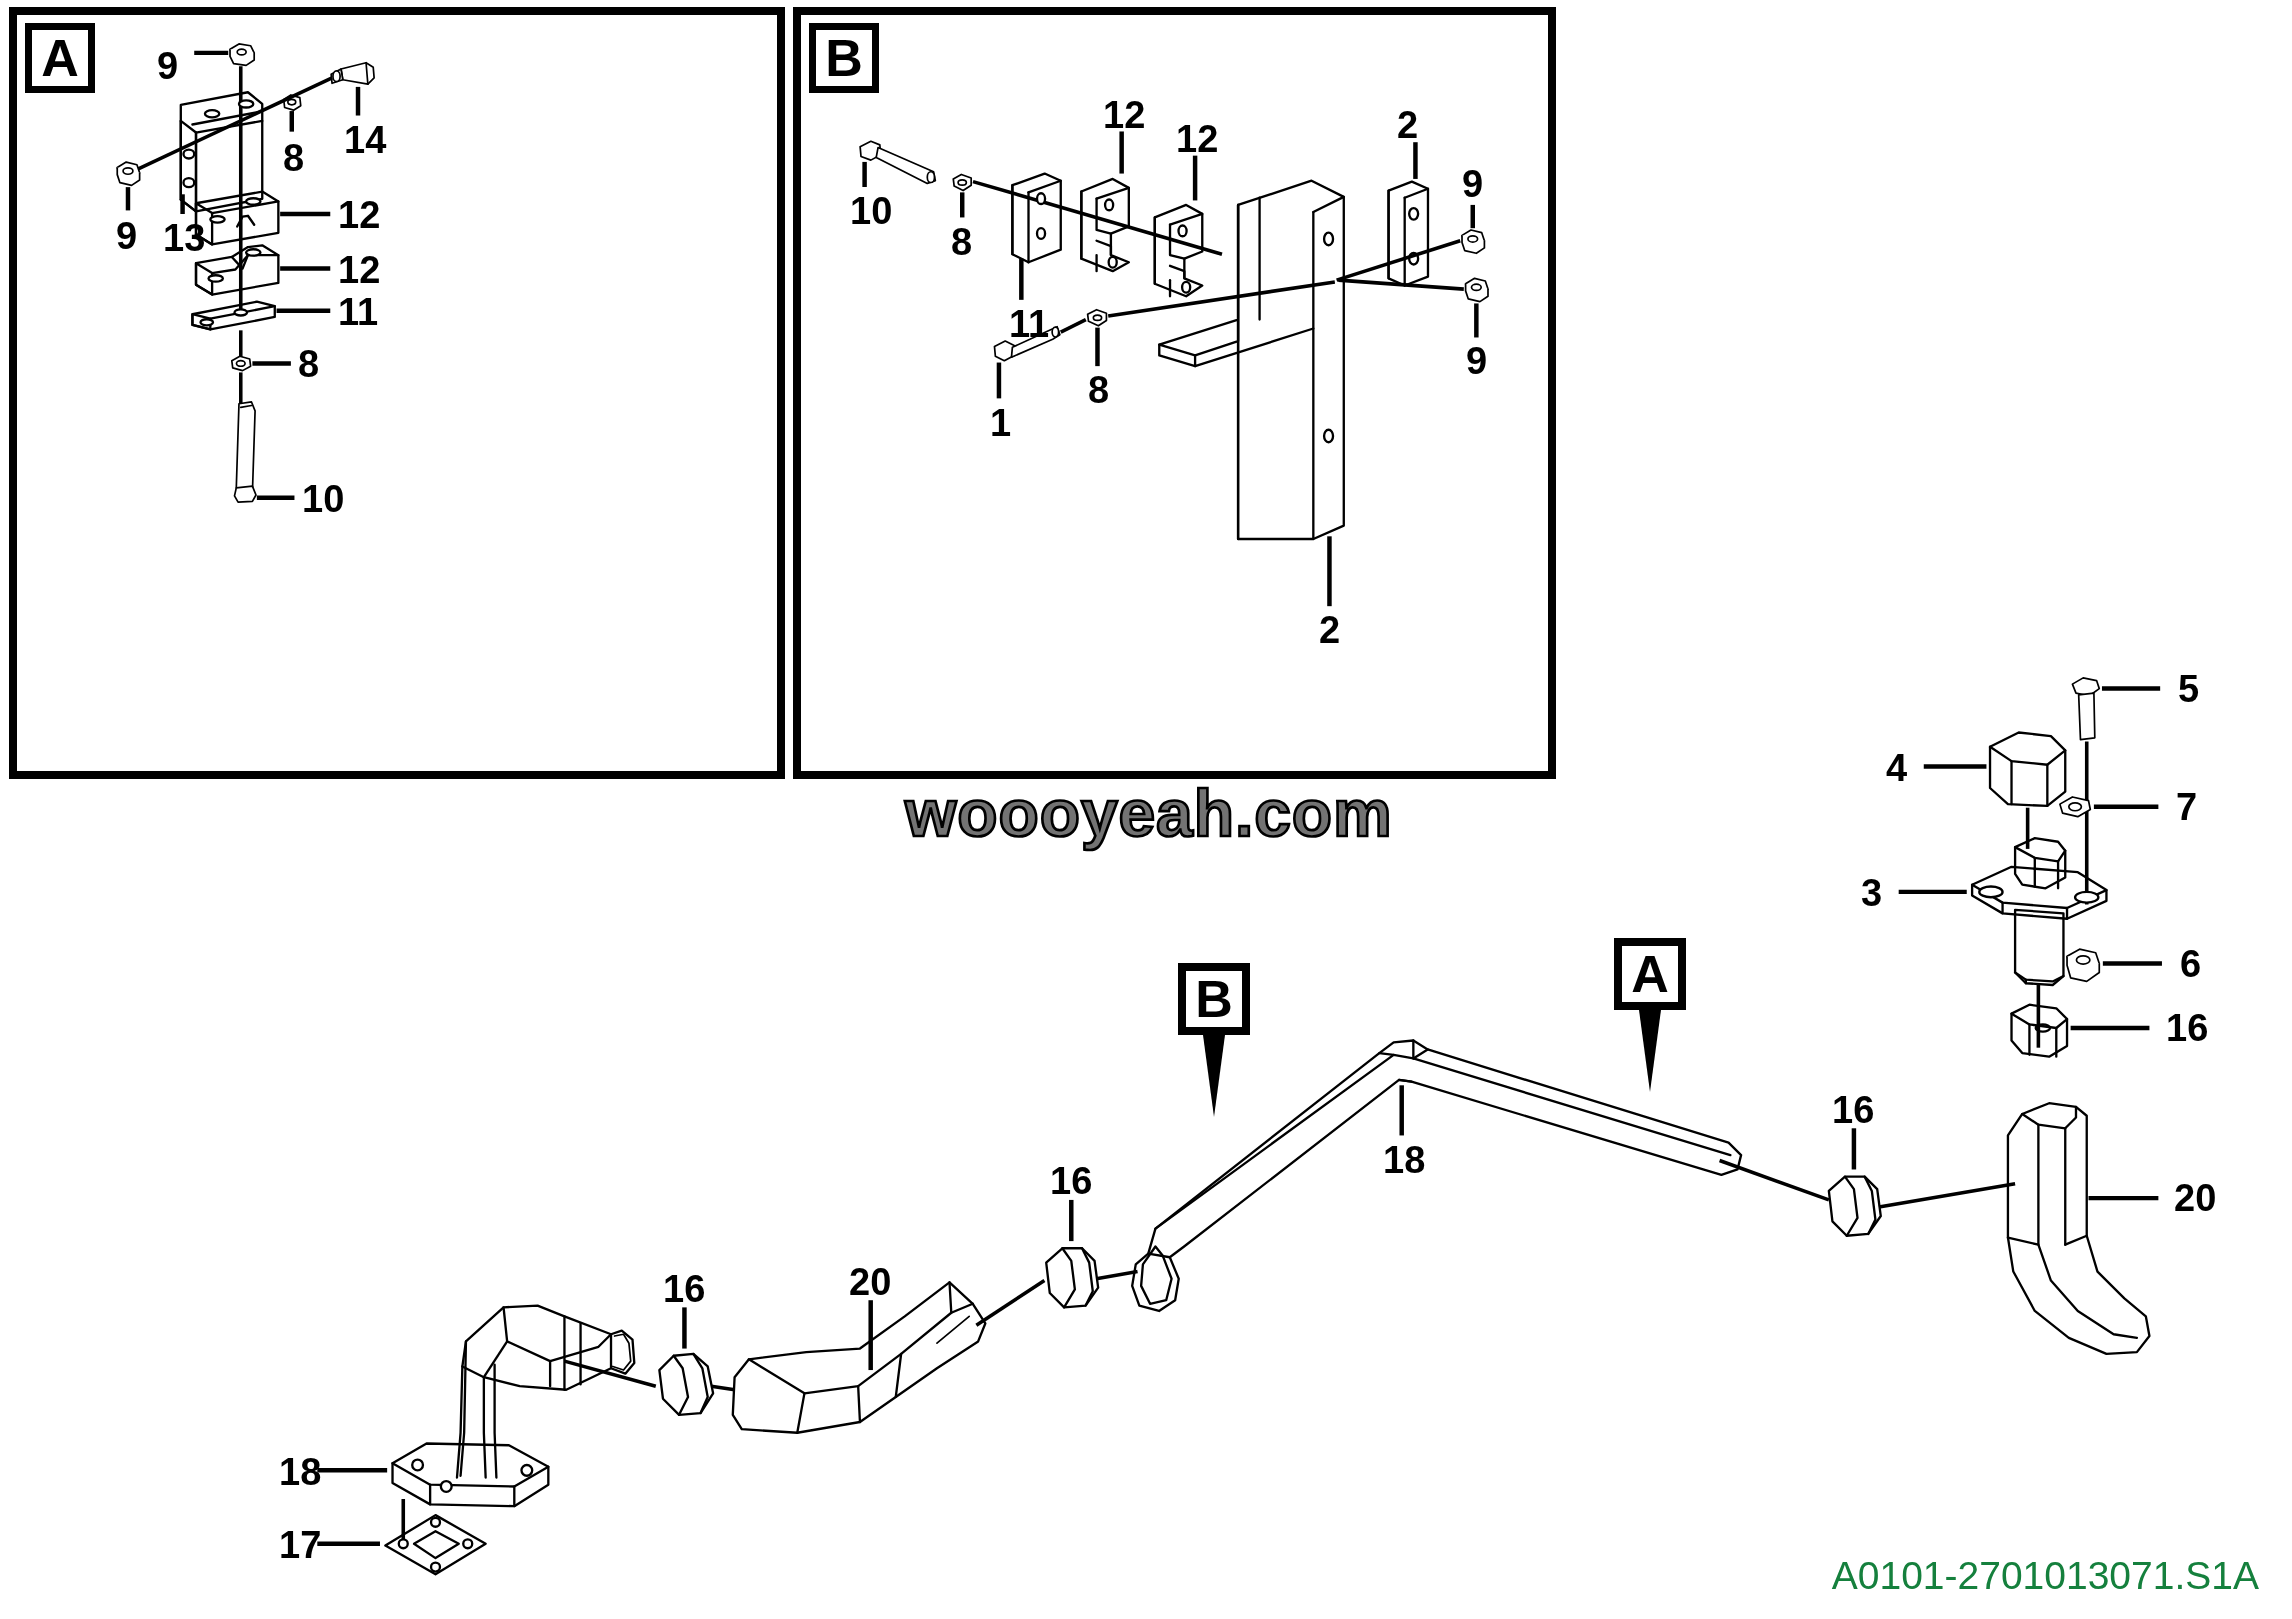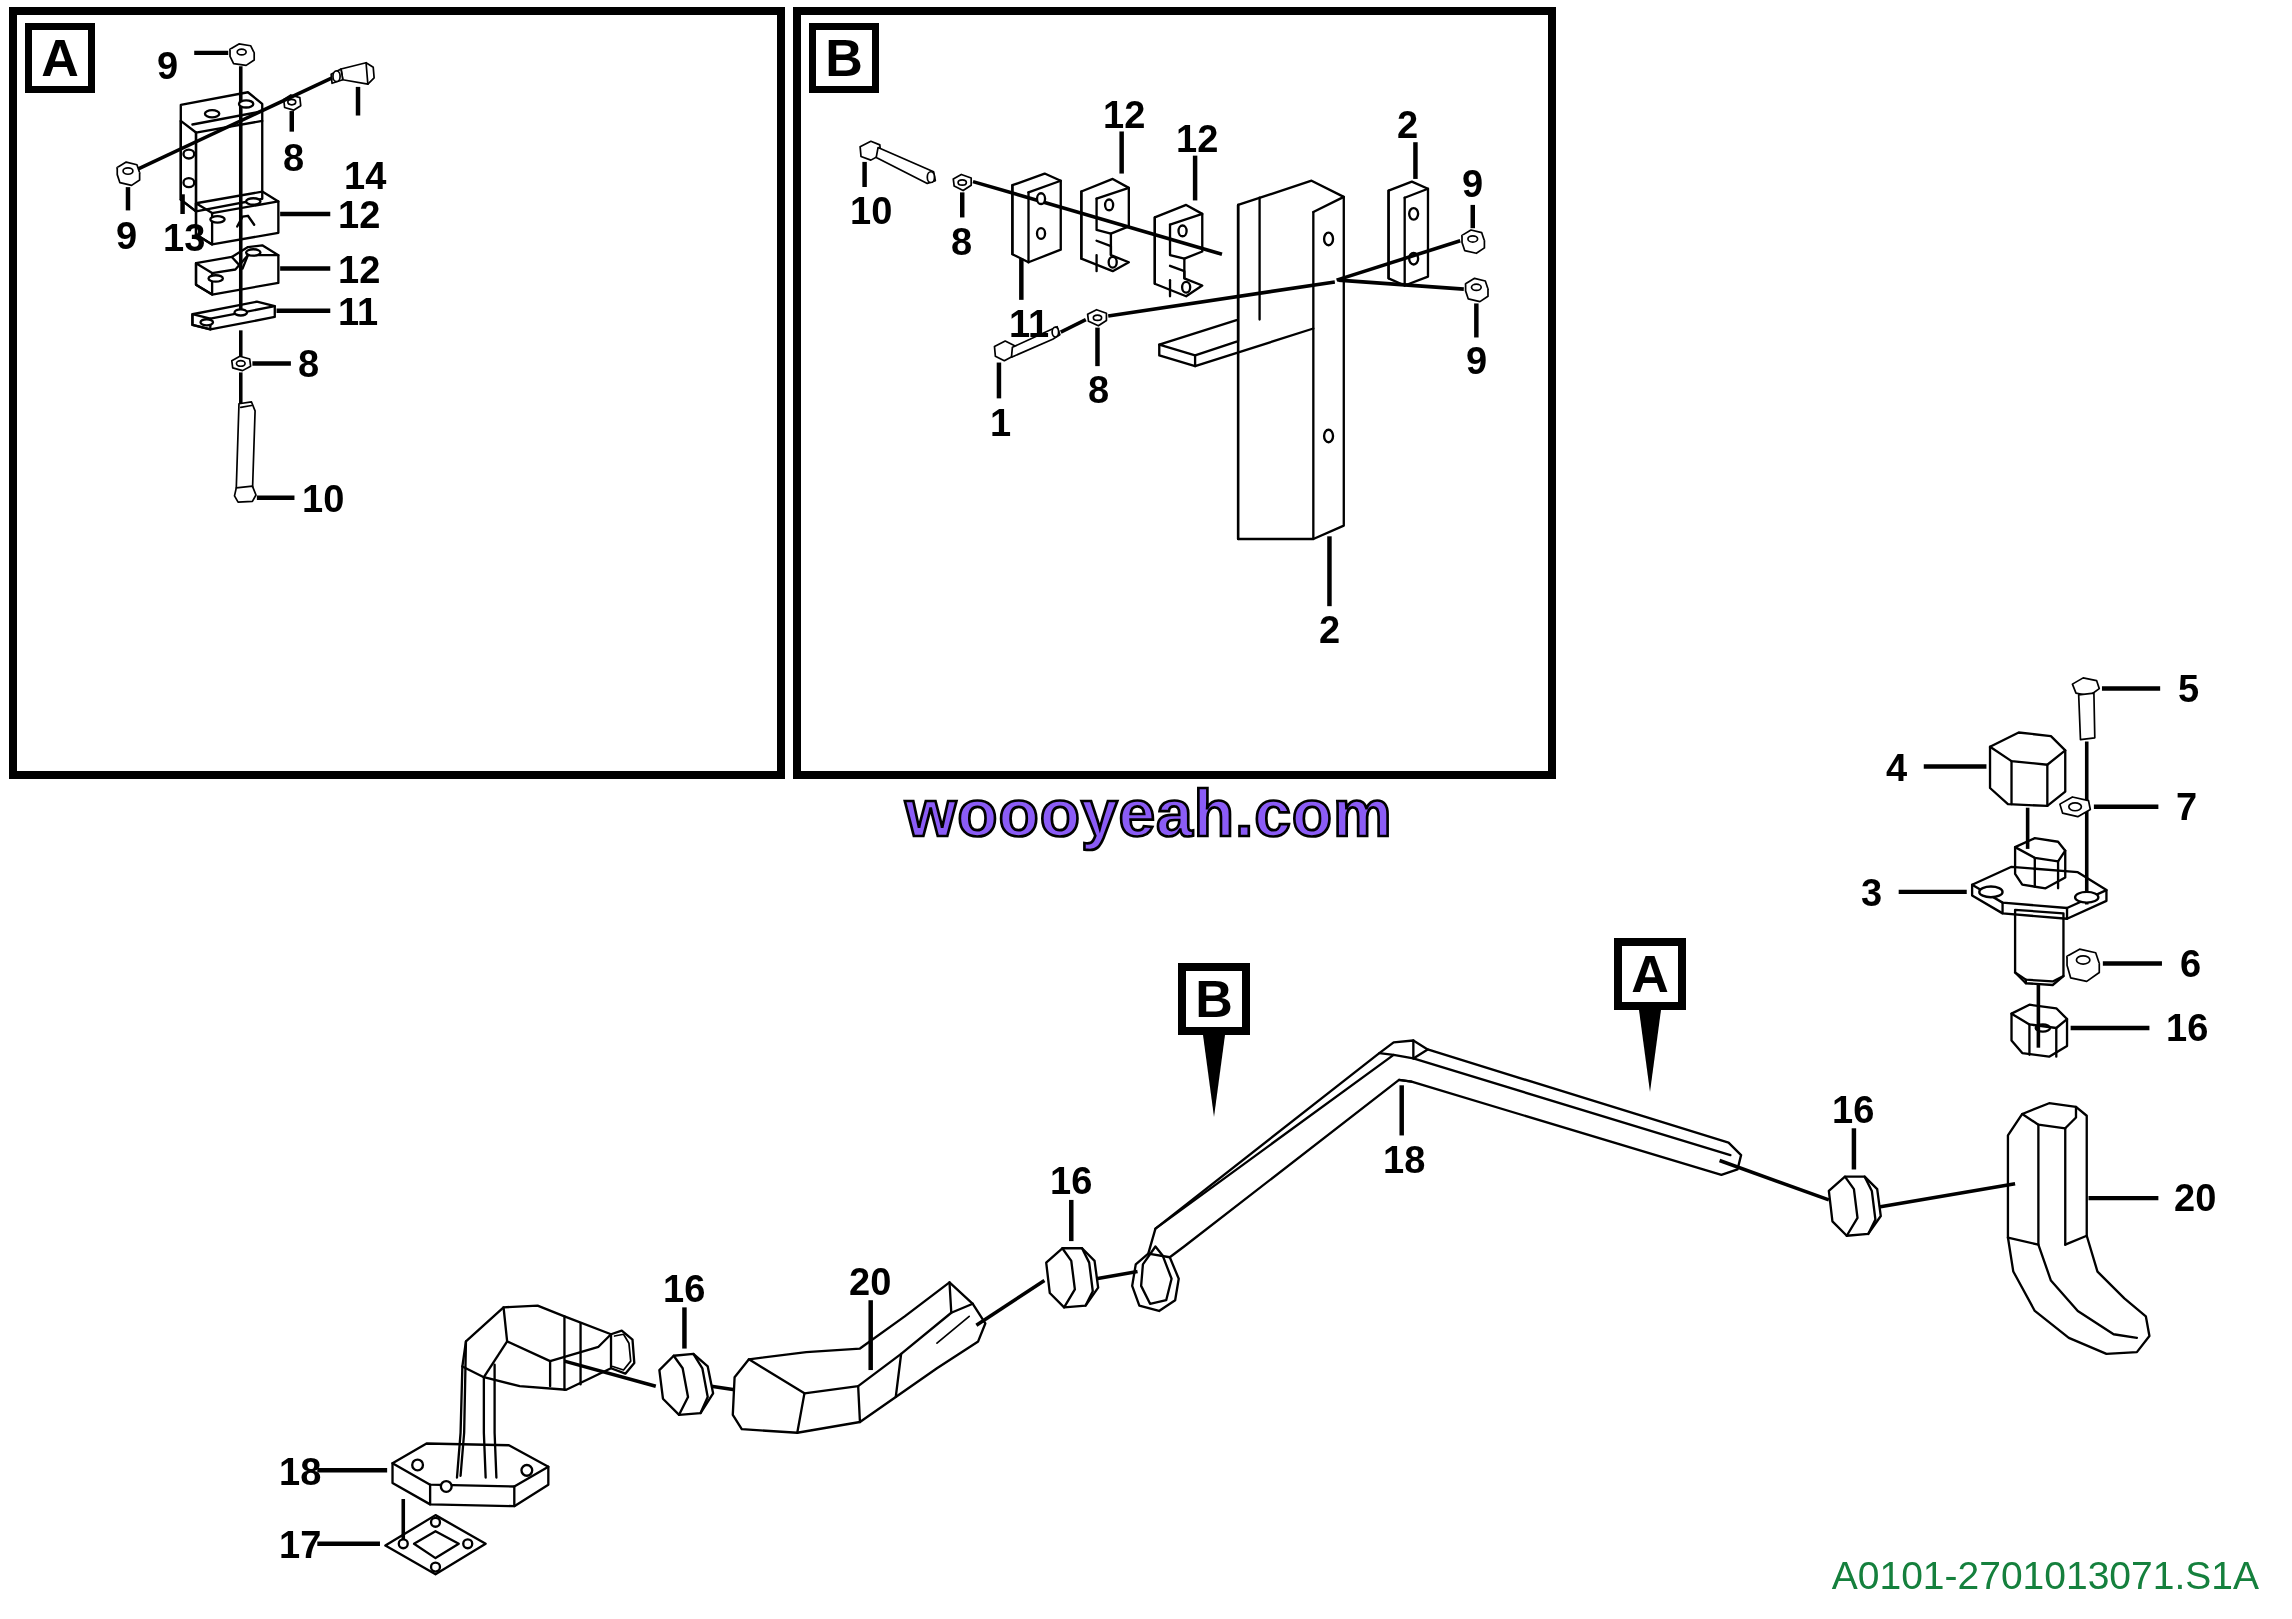--- a/index.html
+++ b/index.html
@@ -25,21 +25,21 @@
                justify-content:center;font-size:52px;font-weight:bold;color:#000;}
   .marker .pin{width:0;height:0;margin:0 auto;border-left:11.6px solid transparent;
                border-right:11.6px solid transparent;border-top:82px solid #000;}
 
   
   .num{position:absolute;font-size:38px;font-weight:bold;color:#000;
        line-height:1;white-space:nowrap;}
 
   
   #watermark{position:absolute;left:905px;top:775px;font-size:66px;
-             font-weight:bold;letter-spacing:0.9px;color:#8b5cf6;
+             font-weight:bold;letter-spacing:0.9px;color:#737373;
              -webkit-text-stroke:2.7px #000;text-shadow:none;
              font-family:"Liberation Sans", sans-serif;white-space:nowrap;}
 
   
   #partno{position:absolute;right:34px;bottom:21.5px;font-size:39px;
           font-weight:normal;color:#15803d;white-space:nowrap;}
 
   svg{position:absolute;left:0;top:0;overflow:visible;}
   .ln{fill:none;stroke:#000;stroke-width:2.6;stroke-linejoin:round;stroke-linecap:round;}
   .ln-t{fill:none;stroke:#000;stroke-width:1.9;stroke-linejoin:round;stroke-linecap:round;}
@@ -146,21 +146,21 @@
 
       <g>
         <path class="fillw-t" d="M248,434 L262,432 L266,442 L263,534 L251,536 L245,528 Z"></path>
         <path class="ln-t" d="M250,438 L262,436"></path>
         <path class="fillw-t" d="M245,528 L263,526 L267,536 L263,543 L247,544 L243,537 Z"></path>
       </g>
       <path class="ld" d="M268,539 L310,539"></path>
     </svg>
 
     <div class="num" style="left:140px;top:32px;">9</div>
-    <div class="num" style="left:327px;top:106px;margin-top:36px;">14</div>
+    <div class="num" style="left:327px;top:106px;">14</div>
     <div class="num" style="left:266px;top:124px;">8</div>
     <div class="num" style="left:99px;top:202px;">9</div>
     <div class="num" style="left:146px;top:204px;">13</div>
     <div class="num" style="left:321px;top:181px;">12</div>
     <div class="num" style="left:321px;top:236px;">12</div>
     <div class="num" style="left:321px;top:278px;">11</div>
     <div class="num" style="left:281px;top:330px;">8</div>
     <div class="num" style="left:285px;top:465px;">10</div>
   </div>
 

